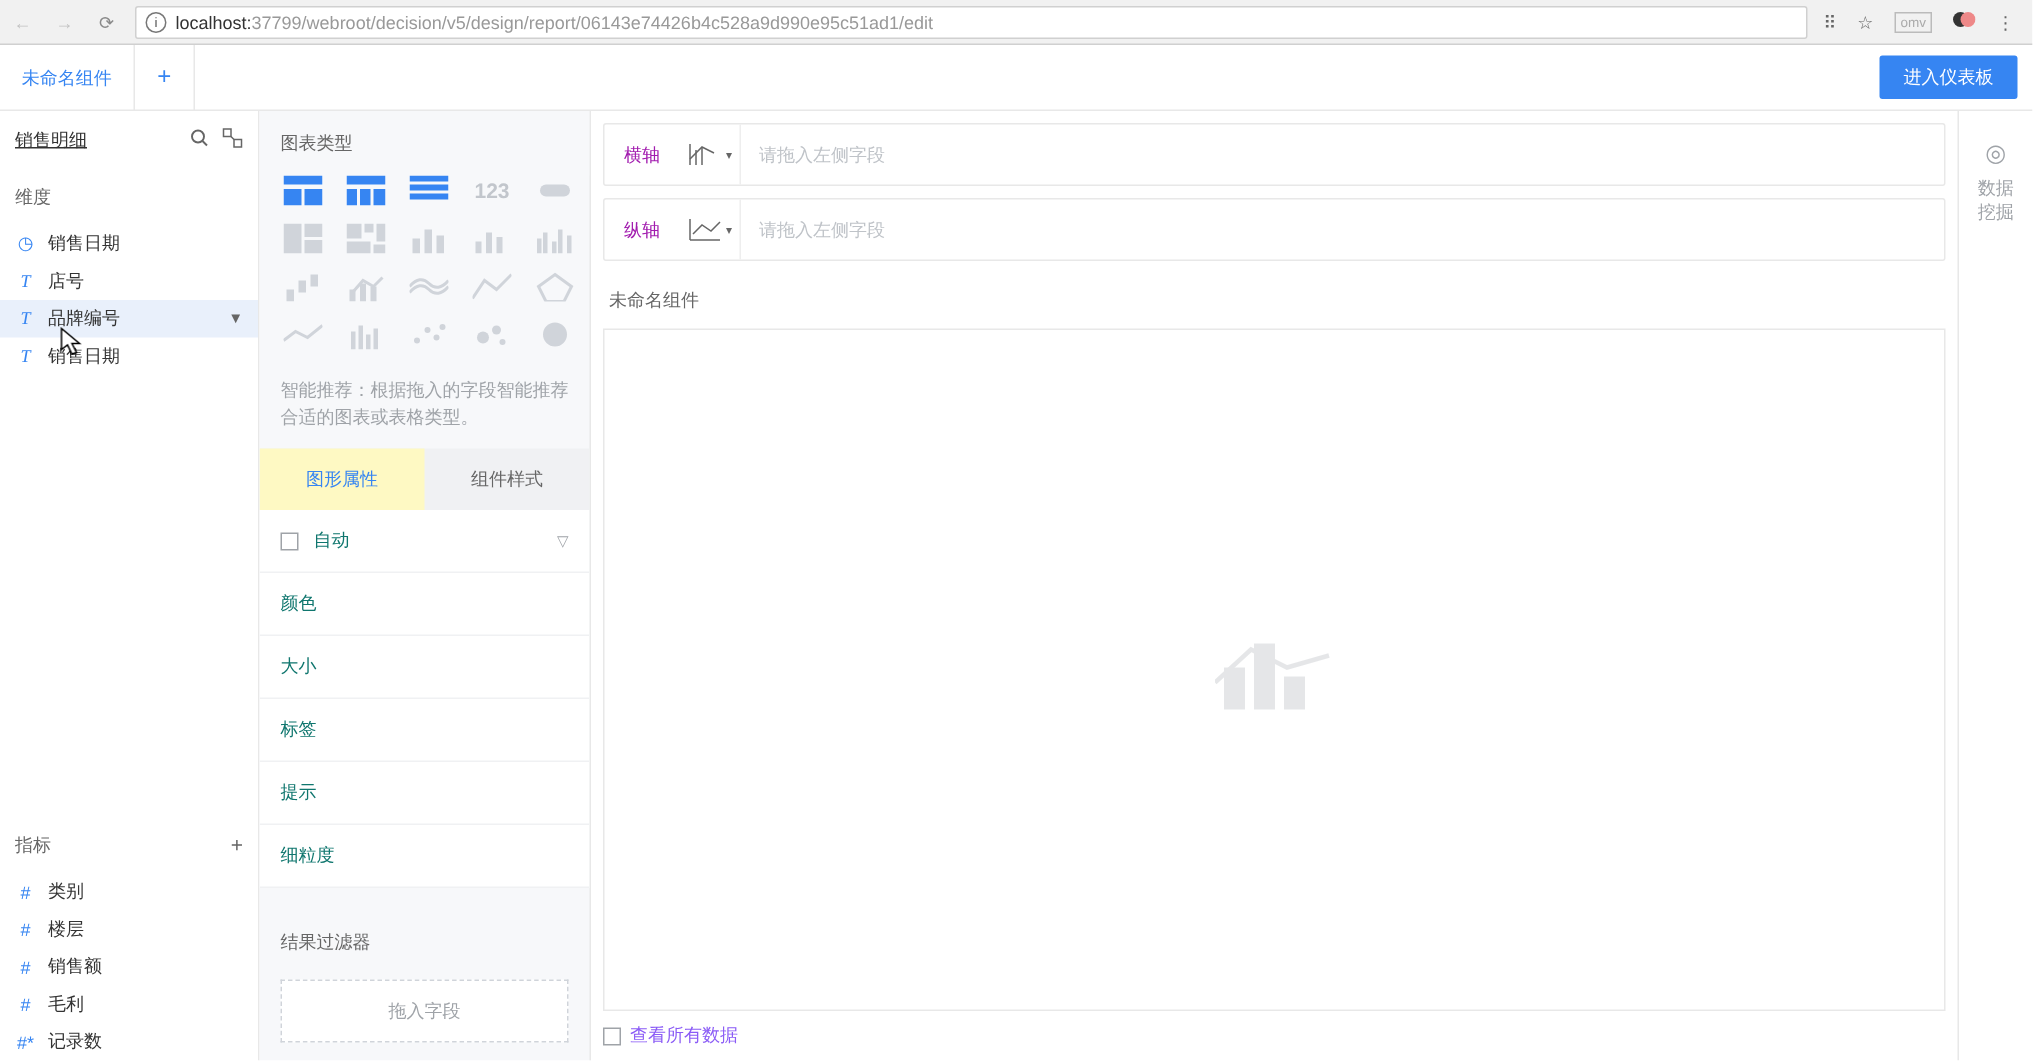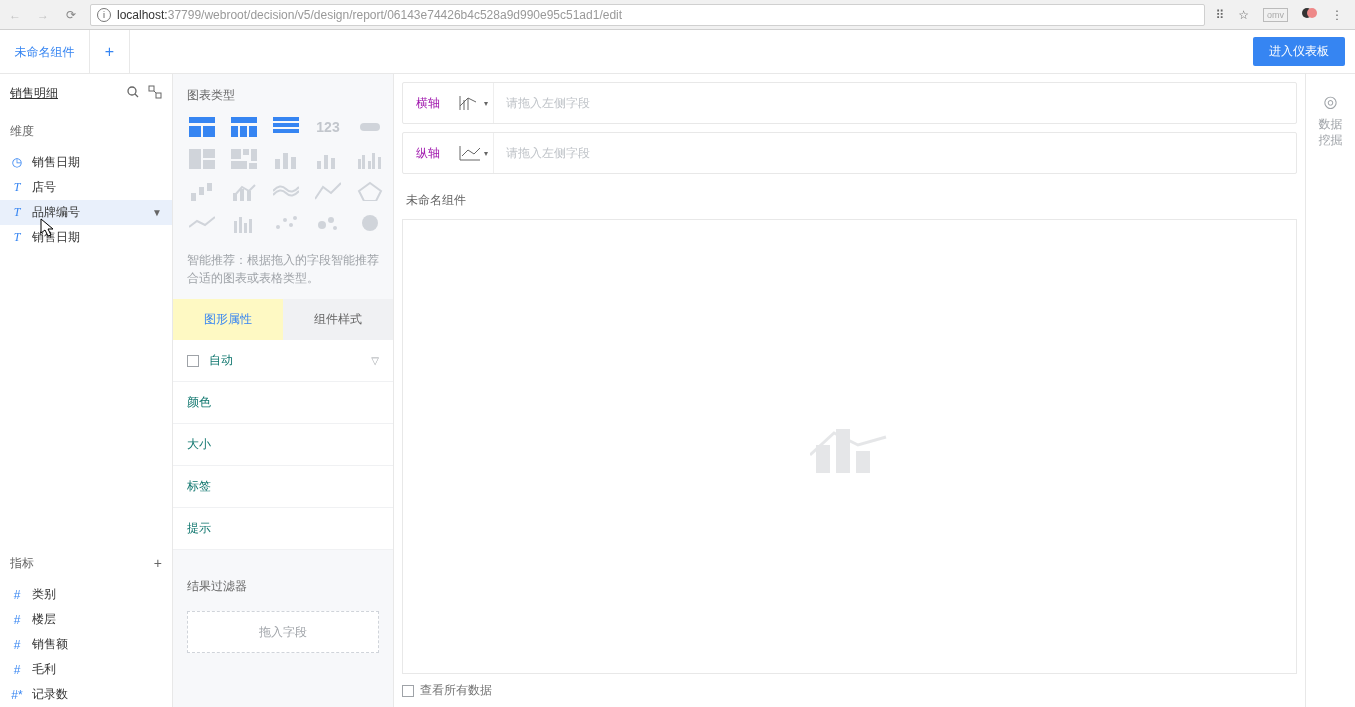--- a/index.html
+++ b/index.html
@@ -69,21 +69,21 @@
 
 
 .canvas { flex: 1; padding: 8px; display: flex; flex-direction: column; }
 .axis-row { background: #fff; border: 1px solid #e8e8e8; height: 42px; display: flex; align-items: center; margin-bottom: 8px; border-radius: 2px; }
 .axis-label { width: 50px; text-align: center; color: #a21caf; }
 .axis-icon { width: 40px; display: flex; align-items: center; justify-content: center; gap: 2px; }
 .axis-drop { flex: 1; color: #bfc3c8; padding-left: 12px; border-left: 1px solid #eee; height: 100%; display: flex; align-items: center; }
 .canvas-title { padding: 10px 4px; color: #666; }
 .canvas-body { flex: 1; border: 1px solid #e8e8e8; display: flex; align-items: center; justify-content: center; }
 .placeholder-chart svg { opacity: 0.25; }
-.canvas-footer { padding-top: 8px; display: flex; align-items: center; gap: 6px; color: #737373; }
+.canvas-footer { padding-top: 8px; display: flex; align-items: center; gap: 6px; color: #8b5cf6; }
 .cb { width: 12px; height: 12px; border: 1px solid #9fa3a8; }
 
 .side-tool { width: 50px; border-left: 1px solid #e8e8e8; display: flex; flex-direction: column; align-items: center; padding-top: 18px; gap: 6px; color: #9fa3a8; }
 .side-tool .ticon { font-size: 16px; }
 .side-tool .tlabel { text-align: center; line-height: 1.3; }
 
 .cursor-img { position: fixed; left: 39px; top: 218px; pointer-events: none; }
 </style>
 </head>
 <body>
@@ -324,20 +324,23 @@
         <span class="plabel">颜色</span>
       </div>
     <div class="prop-row">
         <span class="plabel">大小</span>
       </div>
     <div class="prop-row">
         <span class="plabel">标签</span>
       </div>
     <div class="prop-row">
         <span class="plabel">提示</span>
+      </div>
+    <div class="prop-row">
+        <span class="plabel">细粒度</span>
       </div>
     <div class="filter-section">
       <div class="filter-title">结果过滤器</div>
       <div class="filter-drop">拖入字段</div>
     </div>
   </div>
 
   <div class="right-panel">
     <div class="canvas">
       <div class="axis-row">

